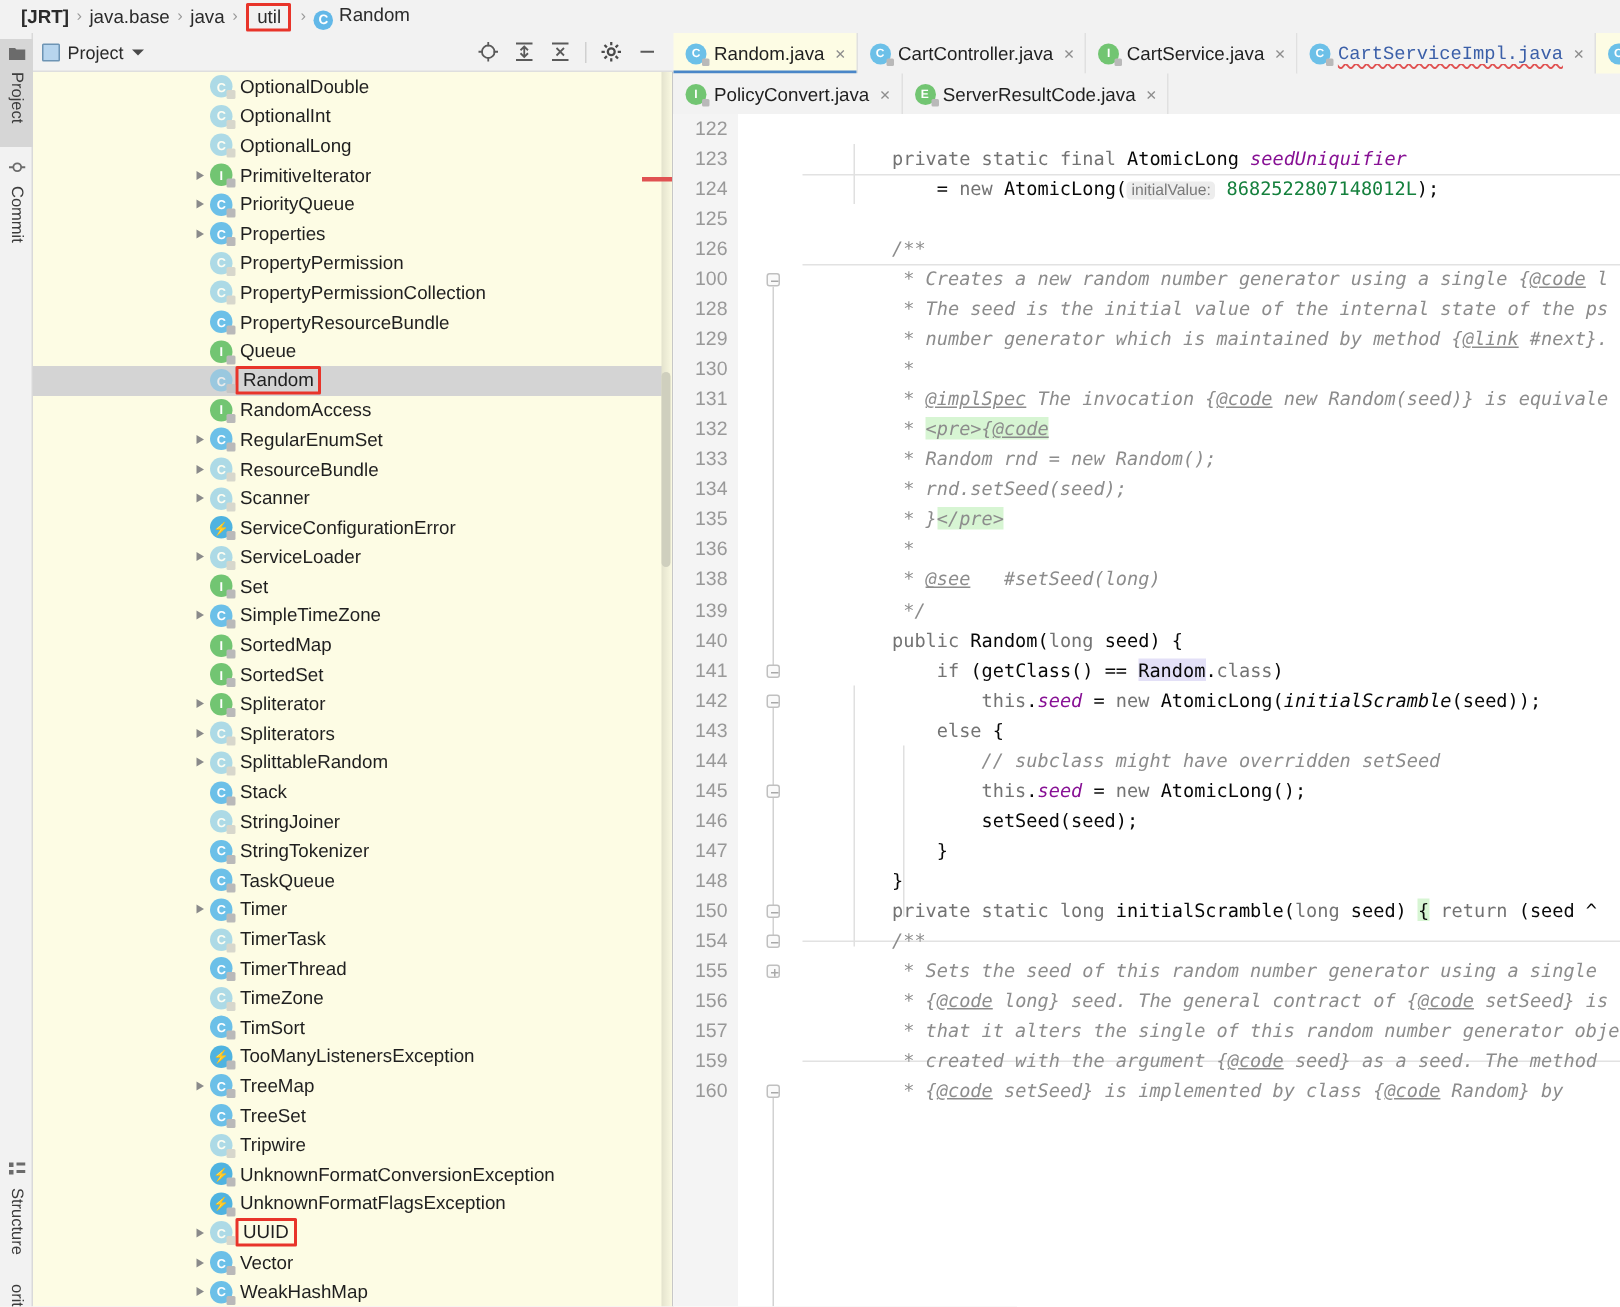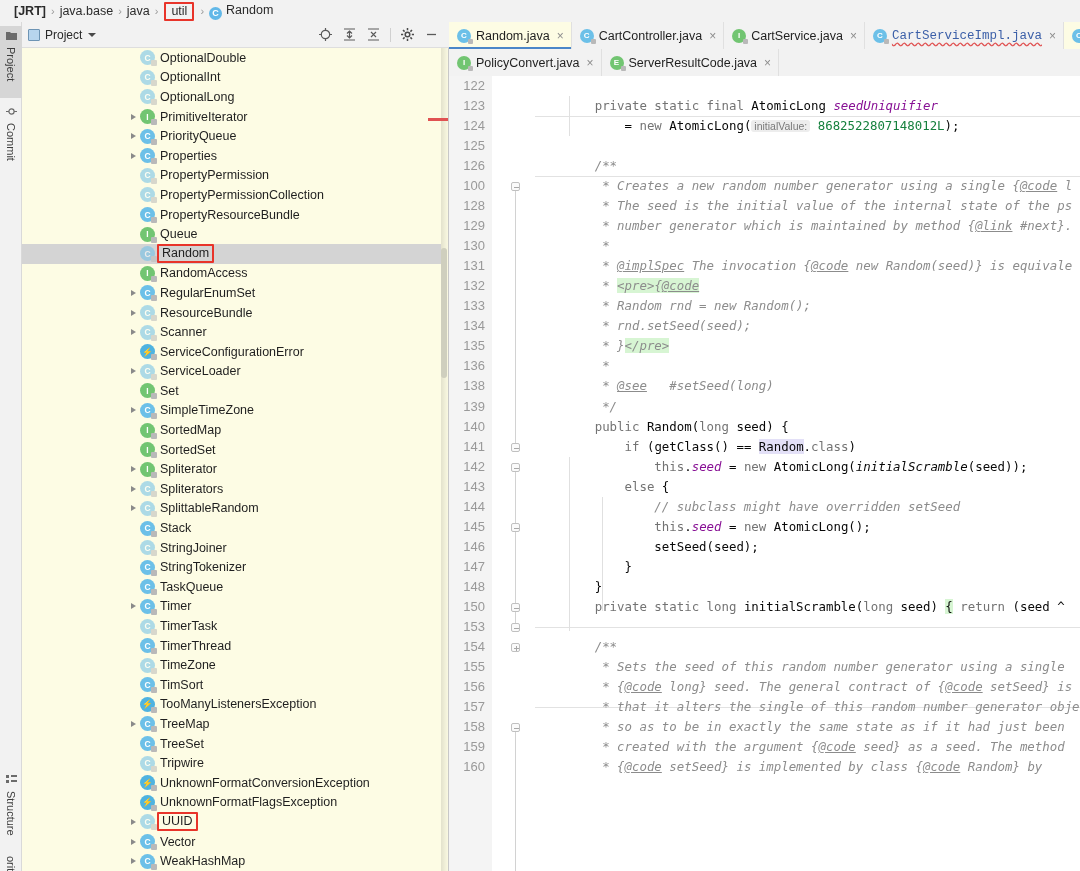--- a/index.html
+++ b/index.html
@@ -655,25 +655,23 @@
           <div class="cline"><span class="lno">140</span><span class="ctext"><span>        </span><span class="kw">public </span><span>Random(</span><span class="kw">long </span><span>seed) {</span></span></div>
           <div class="cline"><span class="lno">141</span><span class="ctext"><span>            </span><span class="kw">if </span><span>(getClass() == </span><span class="hl-caret">Random</span><span>.</span><span class="kw">class</span><span>)</span></span></div>
           <div class="cline"><span class="lno">142</span><span class="ctext"><span>                </span><span class="kw">this</span><span>.</span><span class="fld">seed</span><span> = </span><span class="kw">new </span><span>AtomicLong(</span><span class="ital">initialScramble</span><span>(seed));</span></span></div>
           <div class="cline"><span class="lno">143</span><span class="ctext"><span>            </span><span class="kw">else </span><span>{</span></span></div>
           <div class="cline"><span class="lno">144</span><span class="ctext"><span class="cmt">                // subclass might have overridden setSeed</span></span></div>
           <div class="cline"><span class="lno">145</span><span class="ctext"><span>                </span><span class="kw">this</span><span>.</span><span class="fld">seed</span><span> = </span><span class="kw">new </span><span>AtomicLong();</span></span></div>
           <div class="cline"><span class="lno">146</span><span class="ctext"><span>                setSeed(seed);</span></span></div>
           <div class="cline"><span class="lno">147</span><span class="ctext"><span>            }</span></span></div>
           <div class="cline"><span class="lno">148</span><span class="ctext"><span>        }</span></span></div>
           <div class="cline"><span class="lno">150</span><span class="ctext"><span>        </span><span class="kw">private static long </span><span>initialScramble(</span><span class="kw">long </span><span>seed) </span><span class="hl-green">{</span><span> </span><span class="kw">return </span><span>(seed ^</span></span></div>
-          <div class="cline"><span class="lno">153</span><span class="ctext"></span></div>
           <div class="cline"><span class="lno">154</span><span class="ctext"><span class="jdoc">        /**</span></span></div>
           <div class="cline"><span class="lno">155</span><span class="ctext"><span class="jdoc">         * Sets the seed of this random number generator using a single</span></span></div>
           <div class="cline"><span class="lno">156</span><span class="ctext"><span class="jdoc">         * </span><span class="jdoc">{</span><span class="jtag">@code</span><span class="jdoc"> long} seed. The general contract of </span><span class="jdoc">{</span><span class="jtag">@code</span><span class="jdoc"> setSeed} is</span></span></div>
           <div class="cline"><span class="lno">157</span><span class="ctext"><span class="jdoc">         * that it alters the single of this random number generator obje</span></span></div>
-          <div class="cline"><span class="lno">158</span><span class="ctext"><span class="jdoc">         * so as to be in exactly the same state as if it had just been</span></span></div>
           <div class="cline"><span class="lno">159</span><span class="ctext"><span class="jdoc">         * created with the argument </span><span class="jdoc">{</span><span class="jtag">@code</span><span class="jdoc"> seed} as a seed. The method</span></span></div>
           <div class="cline"><span class="lno">160</span><span class="ctext"><span class="jdoc">         * </span><span class="jdoc">{</span><span class="jtag">@code</span><span class="jdoc"> setSeed} is implemented by class </span><span class="jdoc">{</span><span class="jtag">@code</span><span class="jdoc"> Random} by</span></span></div>
         </div>
 
     </div>
   </div>
 </div>
 
 </body></html>

